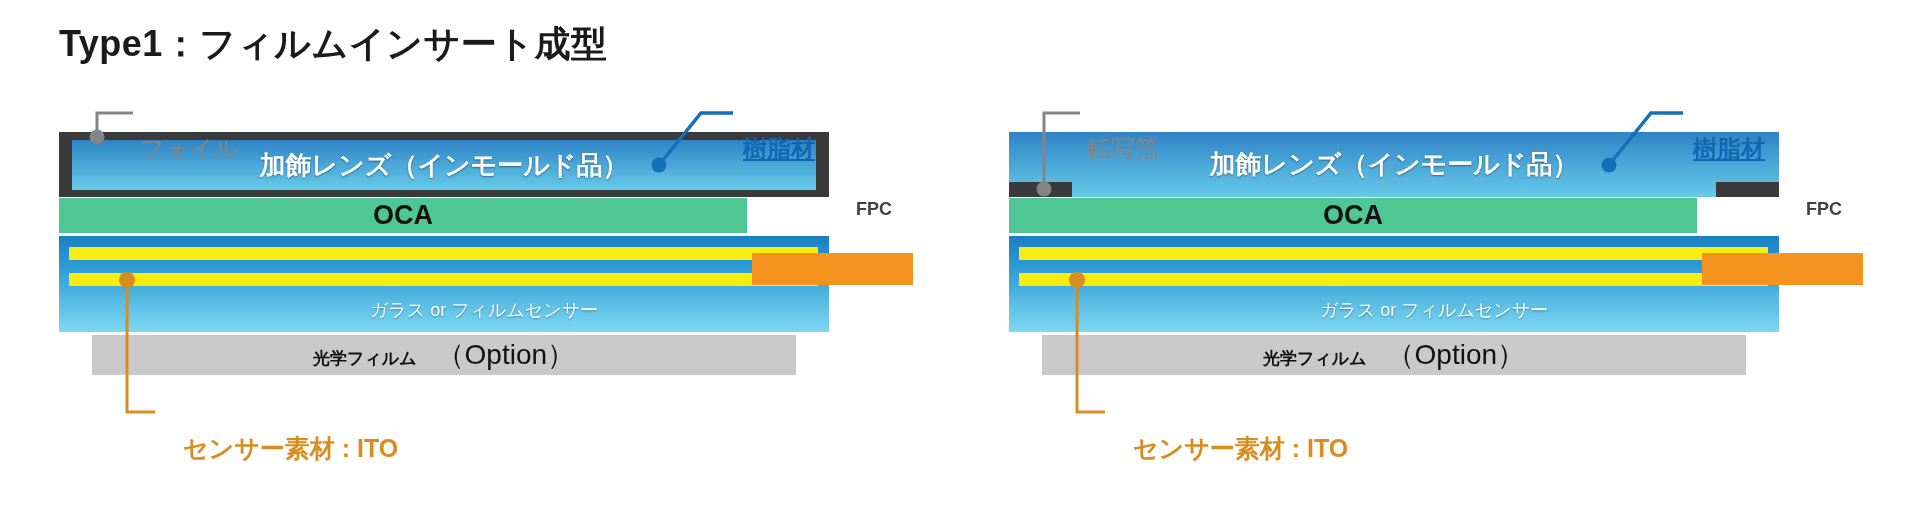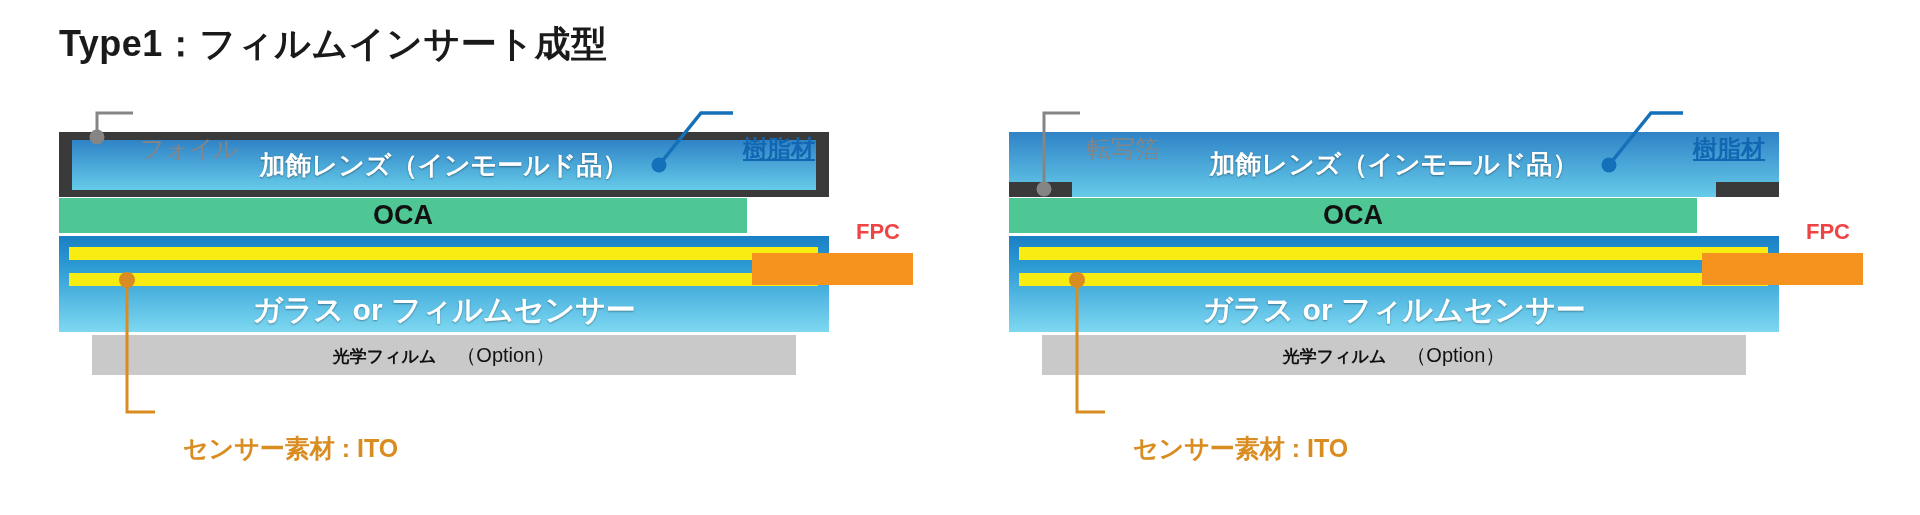--- a/index.html
+++ b/index.html
@@ -44,37 +44,37 @@
   .oca-text{font-size:27px;font-weight:bold;color:#111111;}
   .sensor{
     position:absolute;left:0;top:236px;width:770px;height:96px;
     background:linear-gradient(180deg,var(--c-sensor-top) 0%,#2d9bd4 32%,var(--c-sensor-bottom) 100%);
   }
   .strip{position:absolute;left:10px;width:749px;height:13px;background:var(--c-yellow);}
   .strip1{top:11px;}
   .strip2{top:37px;}
   .sensor-text{
     position:absolute;left:0;top:54px;width:100%;height:40px;line-height:40px;
-    text-align:center;font-size:30px;font-weight:bold;color:#ffffff;
-    text-shadow:0 1px 2px rgba(0,0,0,.35);white-space:nowrap;
+    text-align:center;font-size:18px;font-weight:normal;color:#ffffff;
+    text-shadow:0 1px 2px rgba(0,0,0,.35);white-space:nowrap;padding-left:40px;
   }
   .fpc-bar{
     position:absolute;left:693px;top:253px;width:161px;height:32px;
     background:var(--c-fpc);
   }
   .fpc-label{
-    position:absolute;left:797px;top:219px;font-size:22px;font-weight:bold;
-    color:#ef4444;white-space:nowrap;
+    position:absolute;left:797px;top:199px;font-size:18px;font-weight:bold;
+    color:#404040;white-space:nowrap;
   }
   .film{
     position:absolute;left:33px;top:335px;width:704px;height:40px;
     background:var(--c-film);text-align:center;line-height:40px;white-space:nowrap;
   }
   .film-main{font-size:17px;font-weight:bold;color:#111111;text-align:right;}
-  .film-opt{font-size:20px;font-weight:normal;color:#111111;margin-left:20px;}
+  .film-opt{font-size:28px;font-weight:normal;color:#111111;margin-left:20px;}
   
   .leaders{position:absolute;left:0;top:0;overflow:visible;pointer-events:none;}
   .leaders polyline{fill:none;stroke:currentColor;}
   .leaders circle{fill:currentColor;stroke:none;}
   .lead-gray{color:var(--c-label-gray);}
   .lead-gray polyline{stroke-width:3px;}
   .lead-blue{color:var(--c-line-blue);}
   .lead-blue polyline{stroke-width:3.5px;}
   .lead-orange{color:var(--c-label-orange);}
   .lead-orange polyline{stroke-width:3px;}

